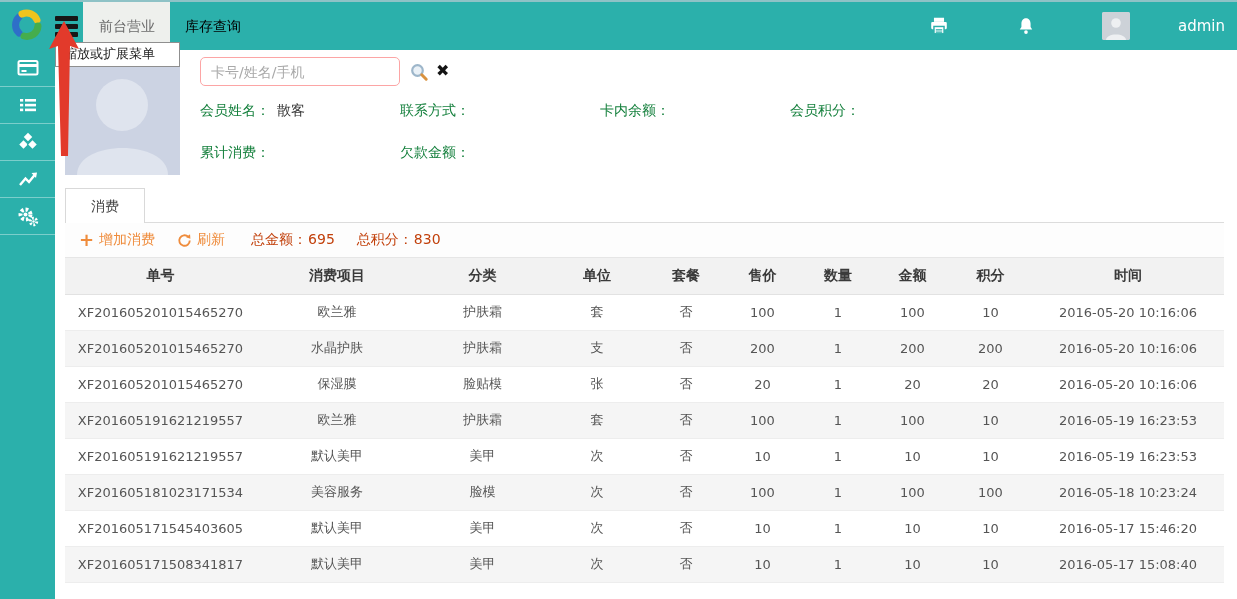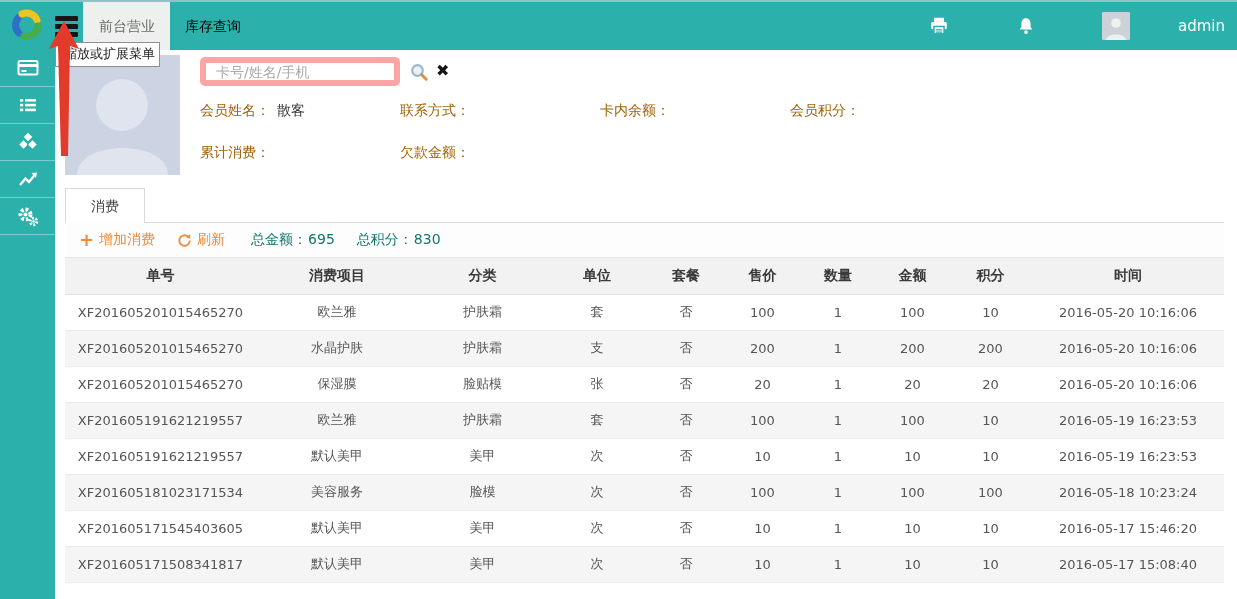--- a/index.html
+++ b/index.html
@@ -23,57 +23,57 @@
   .sidebar { position:absolute; top:50px; left:0; width:55px; height:549px; background:#2bb0ab; }
   .side-item { height:37px; display:flex; align-items:center; justify-content:center;
                border-bottom:1px solid rgba(255,255,255,.38); cursor:pointer; }
 
   
   .content { position:absolute; top:50px; left:55px; width:1182px; height:549px; background:#fff; }
 
   .member-photo { position:absolute; left:10px; top:5px; width:115px; height:120px; background:#ccd3e3; overflow:hidden; }
 
   .search-input { position:absolute; left:145px; top:7px; width:200px; height:29px;
-                  border:6px solid #fca5a5; border-radius:5px; padding:0 10px; font-size:14px; color:#15803d;
+                  border:1px solid #fca5a5; border-radius:5px; padding:0 10px; font-size:14px; color:#15803d;
                   outline:none; font-family:inherit; }
   .search-input::placeholder { color:#a9a9a9; }
   .search-icon { position:absolute; left:354px; top:12px; width:20px; height:20px; cursor:pointer; }
   .clear-icon { position:absolute; left:381px; top:11px; font-size:16px; font-weight:bold; color:#141414; cursor:pointer; line-height:20px; }
 
   .info-grid { position:absolute; left:145px; top:50px; display:grid;
                grid-template-columns:200px 200px 190px auto; row-gap:22px; }
   .info-item { height:20px; line-height:20px; font-size:14px; color:#333; white-space:nowrap; }
-  .info-item .lbl { color:#a16207; }
+  .info-item .lbl { color:#15803d; }
   .info-item .val { color:#333; margin-left:7px; }
 
   .consume-tab { position:absolute; left:10px; top:138px; width:80px; height:35px; z-index:2;
                  background:#fff; border:1px solid #d9d9d9; border-bottom:none;
                  text-align:center; line-height:34px; font-size:14px; color:#444; cursor:pointer; }
 
   .toolbar { position:absolute; left:10px; top:172px; width:1159px; height:36px;
              border-top:1px solid #dcdcdc; border-bottom:1px solid #e6e6e6;
              background:#fdfdfd; display:flex; align-items:center; font-size:14px; }
   .tool-btn { color:#ef8c3c; cursor:pointer; display:inline-flex; align-items:center; margin-left:14px; }
   .tool-btn .plus { font-size:18px; font-weight:bold; margin-right:5px; line-height:16px; }
   .tool-btn .ricon { margin-right:5px; }
-  .tool-total { color:#0f766e; margin-left:26px; }
+  .tool-total { color:#c2410c; margin-left:26px; }
   .tool-total .tval { margin-left:1px; }
 
   
   table.consume { position:absolute; left:10px; top:208px; width:1159px; border-collapse:collapse; table-layout:fixed; }
   table.consume th { height:36px; background:#f2f2f2; font-size:14px; font-weight:bold; color:#3a3a3a;
                      text-align:center; border-bottom:1px solid #e2e2e2; }
   table.consume td { height:36px; font-size:13px; color:#555; text-align:center;
                      border-bottom:1px solid #ededed; white-space:nowrap; overflow:hidden; }
   table.consume tbody tr:nth-child(even) { background:#f5f5f5; }
   table.consume tbody tr:nth-child(odd) { background:#ffffff; }
 
   
   .menu-tooltip { position:absolute; left:55px; top:42px; z-index:50; background:#fff;
-                  border:1px solid #8f8f8f; padding:2px 4px 3px 8px; font-size:13px; color:#222; white-space:nowrap; }
+                  border:1px solid #8f8f8f; padding:2px 24px 3px 8px; font-size:13px; color:#222; white-space:nowrap; }
   .red-arrow { position:absolute; left:45px; top:18px; z-index:60; pointer-events:none; }
 </style>
 </head>
 <body>
 
 <div class="screen">
 
   <header class="topbar">
     <div class="logo">
       <svg viewBox="0 0 36 36" width="36" height="36">

